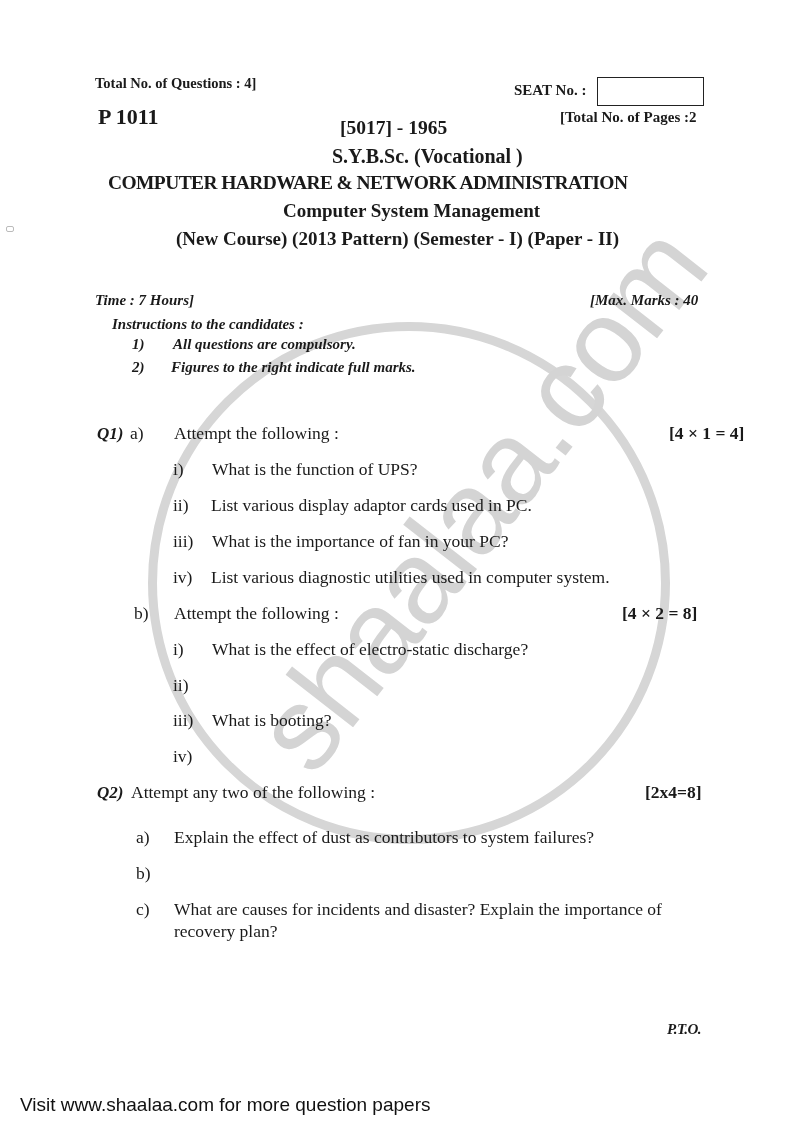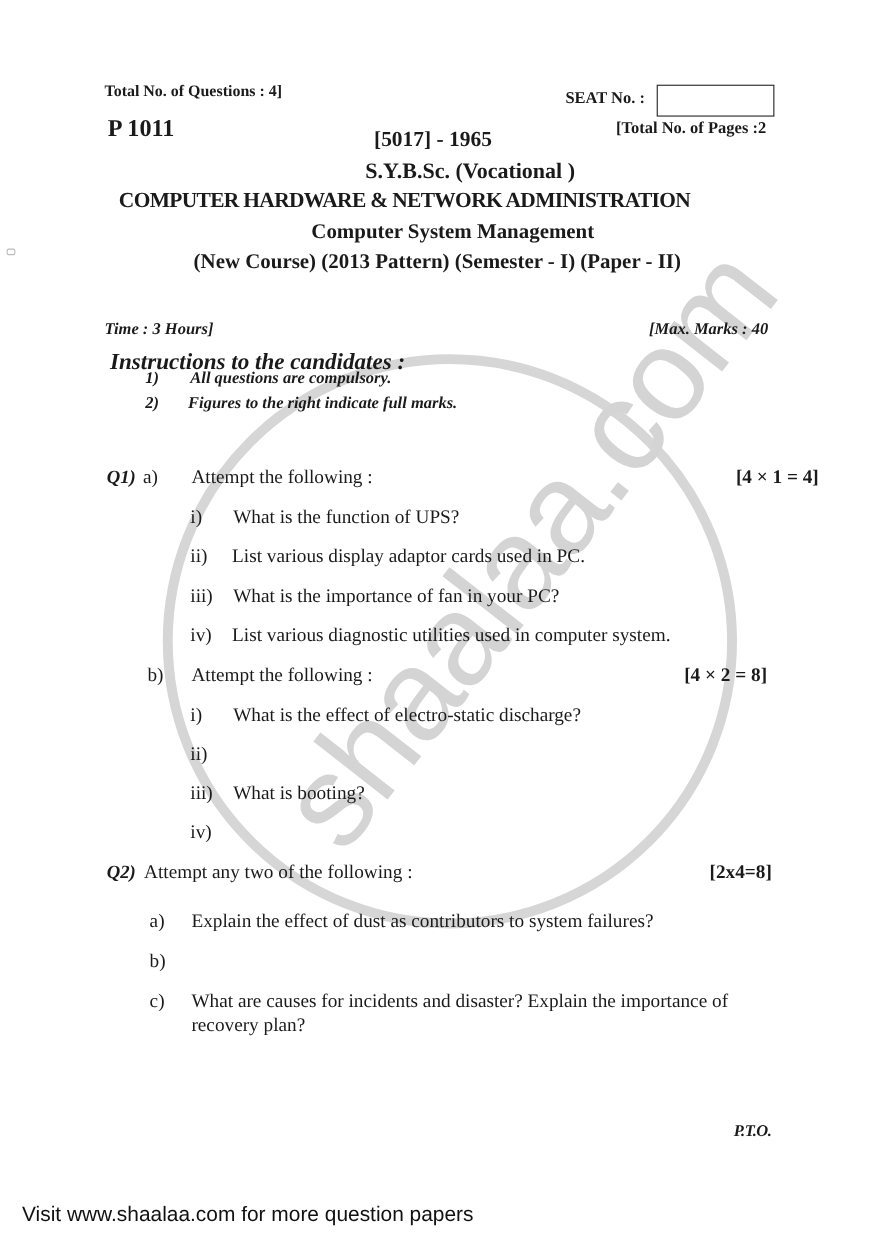--- a/index.html
+++ b/index.html
@@ -40,23 +40,23 @@
   <div class="seat-box"><span></span></div>
   <div class="abs b" style="left:98px; top:104px; font-size:22px;">P 1011</div>
   <div class="abs b" style="left:560px; top:109px; font-size:15px;">[Total No. of Pages :2</div>
   <div class="abs b" style="left:340px; top:117px; font-size:19.5px;">[5017] - 1965</div>
 
   <div class="abs b" style="left:299px; top:145px; font-size:20px;margin-left:33px;">S.Y.B.Sc. (Vocational )</div>
   <div class="abs b" style="left:108px; top:172px; font-size:19.5px; letter-spacing:-0.6px;">COMPUTER HARDWARE &amp; NETWORK ADMINISTRATION</div>
   <div class="abs b" style="left:283px; top:200px; font-size:19px;">Computer System Management</div>
   <div class="abs b" style="left:176px; top:228px; font-size:19px;">(New Course) (2013 Pattern) (Semester - I) (Paper - II)</div>
 
-  <div class="abs b i" style="left:95px; top:292px; font-size:15px;">Time : 3 Hours]</div>
+  <div class="abs b i" style="left:95px; top:292px; font-size:15px;">Time : 7 Hours]</div>
   <div class="abs b i" style="left:590px; top:292px; font-size:15px;">[Max. Marks : 40</div>
-  <div class="abs b i" style="left:100px; top:316px; font-size:21px;">Instructions to the candidates :</div>
+  <div class="abs b i" style="left:112px; top:316px; font-size:15px;">Instructions to the candidates :</div>
   <div class="abs b i" style="left:132px; top:336px; font-size:15px;">1)</div>
   <div class="abs b i" style="left:173px; top:336px; font-size:15px;">All questions are compulsory.</div>
   <div class="abs b i" style="left:132px; top:359px; font-size:15px;">2)</div>
   <div class="abs b i" style="left:171px; top:359px; font-size:15px;">Figures to the right indicate full marks.</div>
 
   <div class="abs b i q-num" style="left:97px; top:424px;">Q1)</div>
   <div class="abs line" style="left:130px; top:423px;">a)</div>
   <div class="abs line" style="left:174px; top:423px;">Attempt the following :</div>
   <div class="abs b line" style="left:645px; top:423px;margin-left:24px;">[4 × 1 = 4]</div>
 

